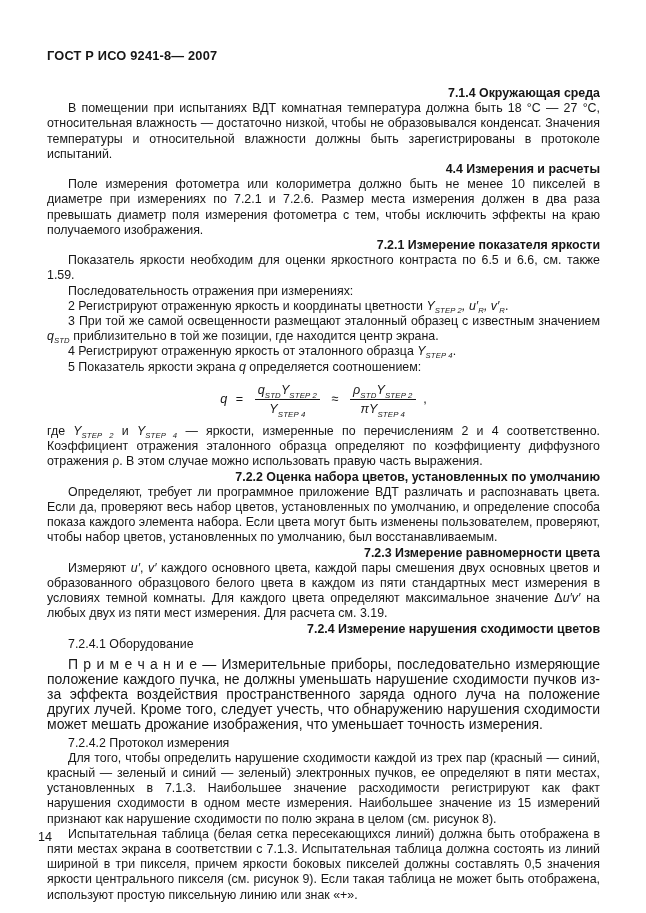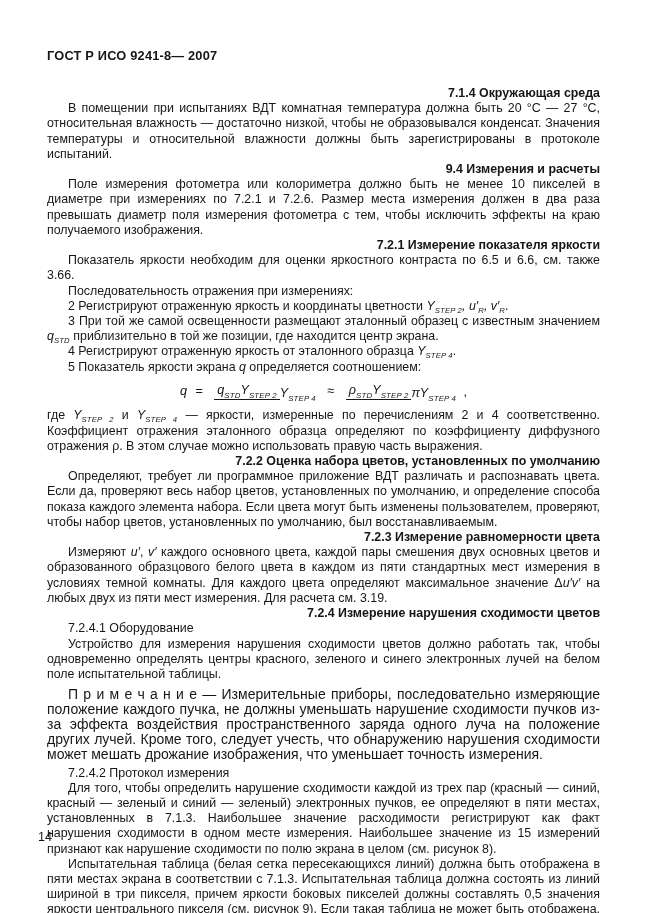--- a/index.html
+++ b/index.html
@@ -48,20 +48,21 @@
   .formula {
     text-align: center;
     text-indent: 0 !important;
     margin: 9px 0 8px;
     font-style: italic;
     font-size: 12.6px;
     line-height: 1;
   }
   .frac {
     display: inline-flex;
+    flex-direction: column;
     vertical-align: middle;
     text-align: center;
     margin: 0 4px;
   }
   .frac .num { border-bottom: 1px solid #161616; padding: 0 3px 3px; }
   .frac .den { padding-top: 3px; }
   .f-rel { margin: 0 4px; font-style: normal; }
   .f-var { margin-right: 1px; }
   .f-tail { font-style: normal; }
   .footer-pg {
@@ -76,27 +77,27 @@
 
 <div class="page">
 
   <div class="running-head">
     <span>ГОСТ Р ИСО 9241-8— 2007</span>
   </div>
 
   <div class="doc">
 
     <h4>7.1.4 Окружающая среда</h4>
-    <p>В помещении при испытаниях ВДТ комнатная температура должна быть 20 °С — 27 °С, относительная влажность — достаточно низкой, чтобы не образовывался конденсат. Значения температуры и относительной влажности должны быть зарегистрированы в протоколе испытаний.</p>
+    <p>В помещении при испытаниях ВДТ комнатная температура должна быть 18 °С — 27 °С, относительная влажность — достаточно низкой, чтобы не образовывался конденсат. Значения температуры и относительной влажности должны быть зарегистрированы в протоколе испытаний.</p>
 
-    <h4>9.4 Измерения и расчеты</h4>
+    <h4>4.4 Измерения и расчеты</h4>
     <p>Поле измерения фотометра или колориметра должно быть не менее 10 пикселей в диаметре при измерениях по 7.2.1 и 7.2.6. Размер места измерения должен в два раза превышать диаметр поля измерения фотометра с тем, чтобы исключить эффекты на краю получаемого изображения.</p>
 
     <h4>7.2.1 Измерение показателя яркости</h4>
-    <p>Показатель яркости необходим для оценки яркостного контраста по 6.5 и 6.6, см. также 3.66.</p>
+    <p>Показатель яркости необходим для оценки яркостного контраста по 6.5 и 6.6, см. также 1.59.</p>
     <p>Последовательность отражения при измерениях:</p>
     <p>2 Регистрируют отраженную яркость и координаты цветности <i>Y<sub>STEP 2</sub>, u′<sub>R</sub>, v′<sub>R</sub></i>.</p>
     <p>3 При той же самой освещенности размещают эталонный образец с известным значением <i>q<sub>STD</sub></i> приблизительно в той же позиции, где находится центр экрана.</p>
     <p>4 Регистрируют отраженную яркость от эталонного образца <i>Y<sub>STEP 4</sub></i>.</p>
     <p>5 Показатель яркости экрана <i>q</i> определяется соотношением:</p>
 
     <div class="formula">
       <span class="f-var">q</span>
       <span class="f-rel">=</span>
       <span class="frac">
@@ -114,21 +115,20 @@
     <p class="no-indent">где <i>Y<sub>STEP 2</sub></i> и <i>Y<sub>STEP 4</sub></i> — яркости, измеренные по перечислениям 2 и 4 соответственно. Коэффициент отражения эталонного образца определяют по коэффициенту диффузного отражения ρ. В этом случае можно использовать правую часть выражения.</p>
 
     <h4>7.2.2 Оценка набора цветов, установленных по умолчанию</h4>
     <p>Определяют, требует ли программное приложение ВДТ различать и распознавать цвета. Если да, проверяют весь набор цветов, установленных по умолчанию, и определение способа показа каждого элемента набора. Если цвета могут быть изменены пользователем, проверяют, чтобы набор цветов, установленных по умолчанию, был восстанавливаемым.</p>
 
     <h4>7.2.3 Измерение равномерности цвета</h4>
     <p>Измеряют <i>u′</i>, <i>v′</i> каждого основного цвета, каждой пары смешения двух основных цветов и образованного образцового белого цвета в каждом из пяти стандартных мест измерения в условиях темной комнаты. Для каждого цвета определяют максимальное значение Δ<i>u′v′</i> на любых двух из пяти мест измерения. Для расчета см. 3.19.</p>
 
     <h4>7.2.4 Измерение нарушения сходимости цветов</h4>
     <p>7.2.4.1 Оборудование</p>
-    <p>Устройство для измерения нарушения сходимости цветов должно работать так, чтобы одновременно определять центры красного, зеленого и синего электронных лучей на белом поле испытательной таблицы.</p>
 
     <p class="note">П р и м е ч а н и е — Измерительные приборы, последовательно измеряющие положение каждого пучка, не должны уменьшать нарушение сходимости пучков из-за эффекта воздействия пространственного заряда одного луча на положение других лучей. Кроме того, следует учесть, что обнаружению нарушения сходимости может мешать дрожание изображения, что уменьшает точность измерения.</p>
 
     <p>7.2.4.2 Протокол измерения</p>
     <p>Для того, чтобы определить нарушение сходимости каждой из трех пар (красный — синий, красный — зеленый и синий — зеленый) электронных пучков, ее определяют в пяти местах, установленных в 7.1.3. Наибольшее значение расходимости регистрируют как факт нарушения сходимости в одном месте измерения. Наибольшее значение из 15 измерений признают как нарушение сходимости по полю экрана в целом (см. рисунок 8).</p>
     <p>Испытательная таблица (белая сетка пересекающихся линий) должна быть отображена в пяти местах экрана в соответствии с 7.1.3. Испытательная таблица должна состоять из линий шириной в три пикселя, причем яркости боковых пикселей должны составлять 0,5 значения яркости центрального пикселя (см. рисунок 9). Если такая таблица не может быть отображена, используют простую пиксельную линию или знак «+».</p>
 
   </div>
 
   <div class="footer-pg">14</div>

